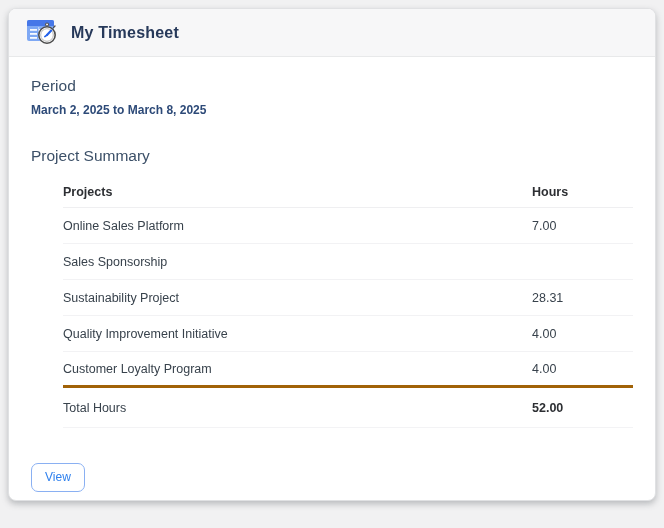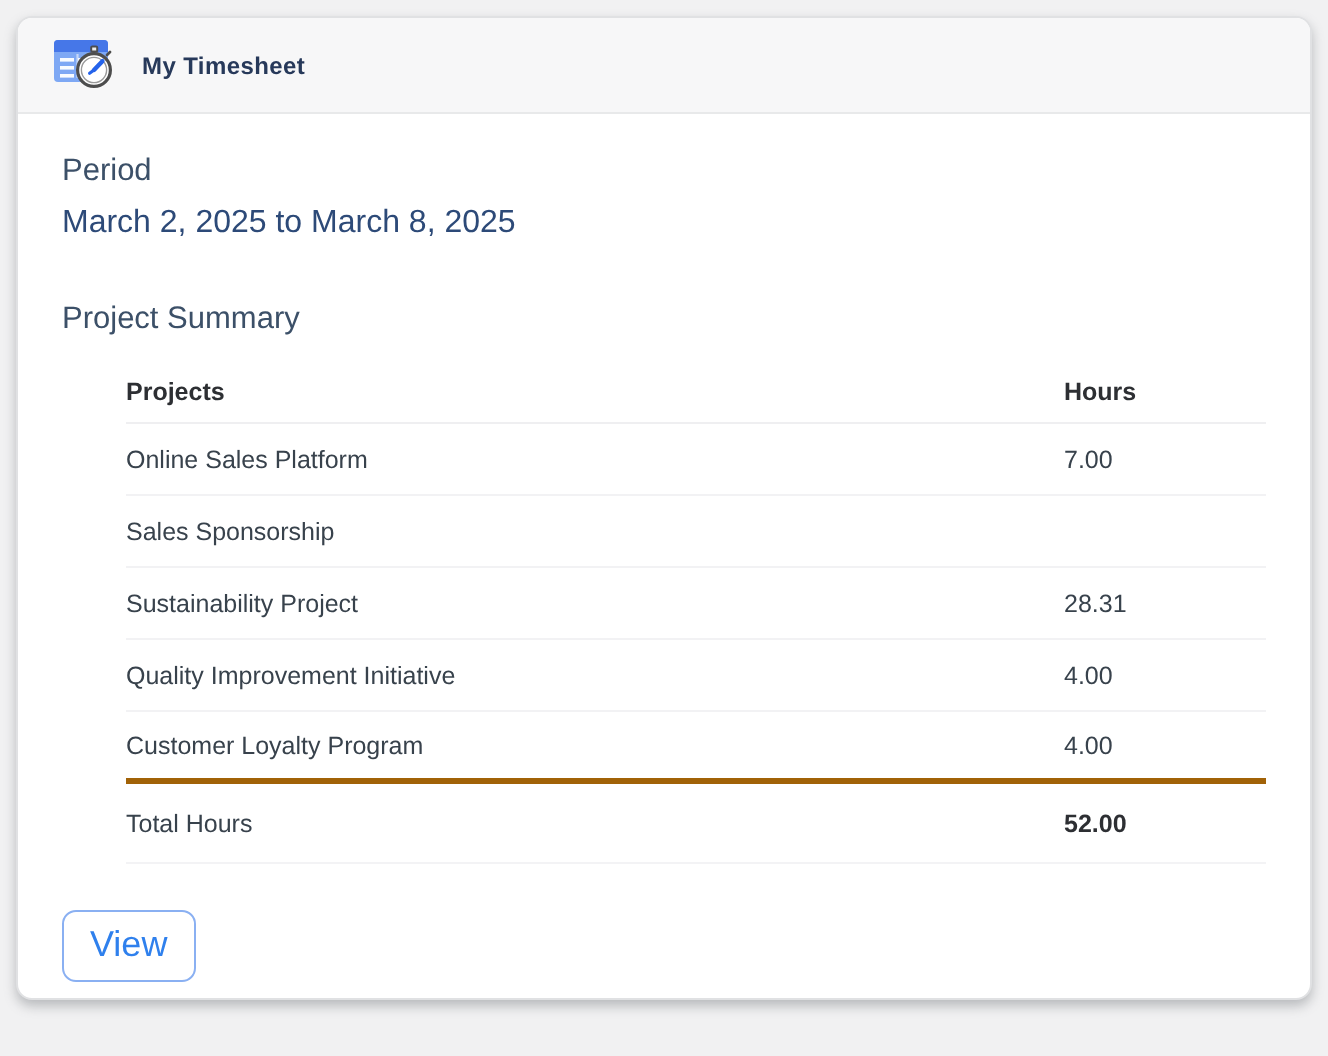--- a/index.html
+++ b/index.html
@@ -19,54 +19,54 @@
   }
   .card-header {
     display:flex; align-items:center; gap:12px;
     background:#f7f7f8;
     border-bottom:1px solid #e8e9ea;
     padding:8px 16px;
     height:48px;
   }
   .header-icon { width:34px; height:34px; flex:0 0 auto; }
   .card-title {
-    font-size:12px; font-weight:bold; color:#27395a; letter-spacing:.2px;
+    font-size:16px; font-weight:bold; color:#27395a; letter-spacing:.2px;
   }
   .card-body { padding:20px 22px 8px; }
   .section-heading {
     font-size:15.5px; font-weight:normal; color:#3c5068;
   }
   .period-range {
-    font-size:16px; color:#2d4a78; margin-top:8px;
+    font-size:12px; color:#2d4a78; margin-top:8px;font-weight:bold;
   }
   .summary-heading { margin-top:30px; }
   .tbl { margin-top:12px; }
   .tr {
     display:flex; align-items:center; height:36px;
     border-bottom:1px solid #f2f2f4;
     font-size:12.5px; color:#38424c;margin-left:32px;
   }
   .tr.head {
     height:31px; font-weight:bold; color:#2d2f33;
     border-bottom:1px solid #efeff1;
   }
   .tr.last-data { border-bottom:3px solid #a16207; }
   .tr.total { height:40px; border-bottom:1px solid #f3f3f5; }
   .tr.total .td-hours { font-weight:bold; color:#2d2f33; }
   .td-project { flex:1; }
   .td-hours { width:101px; }
   .view-btn {
-    margin-top:23px;
+    margin-top:35px;
     display:inline-block;
     background:#ffffff;
     color:#2f80ed;
     border:1px solid #8ab0f2;
     border-radius:7px;
     padding:6px 13px 7px;
-    font-size:18px;
+    font-size:12px;
     font-family:inherit;
     cursor:pointer;
   }
 </style>
 </head>
 <body>
 
 <div class="page">
   <div class="card">
 

